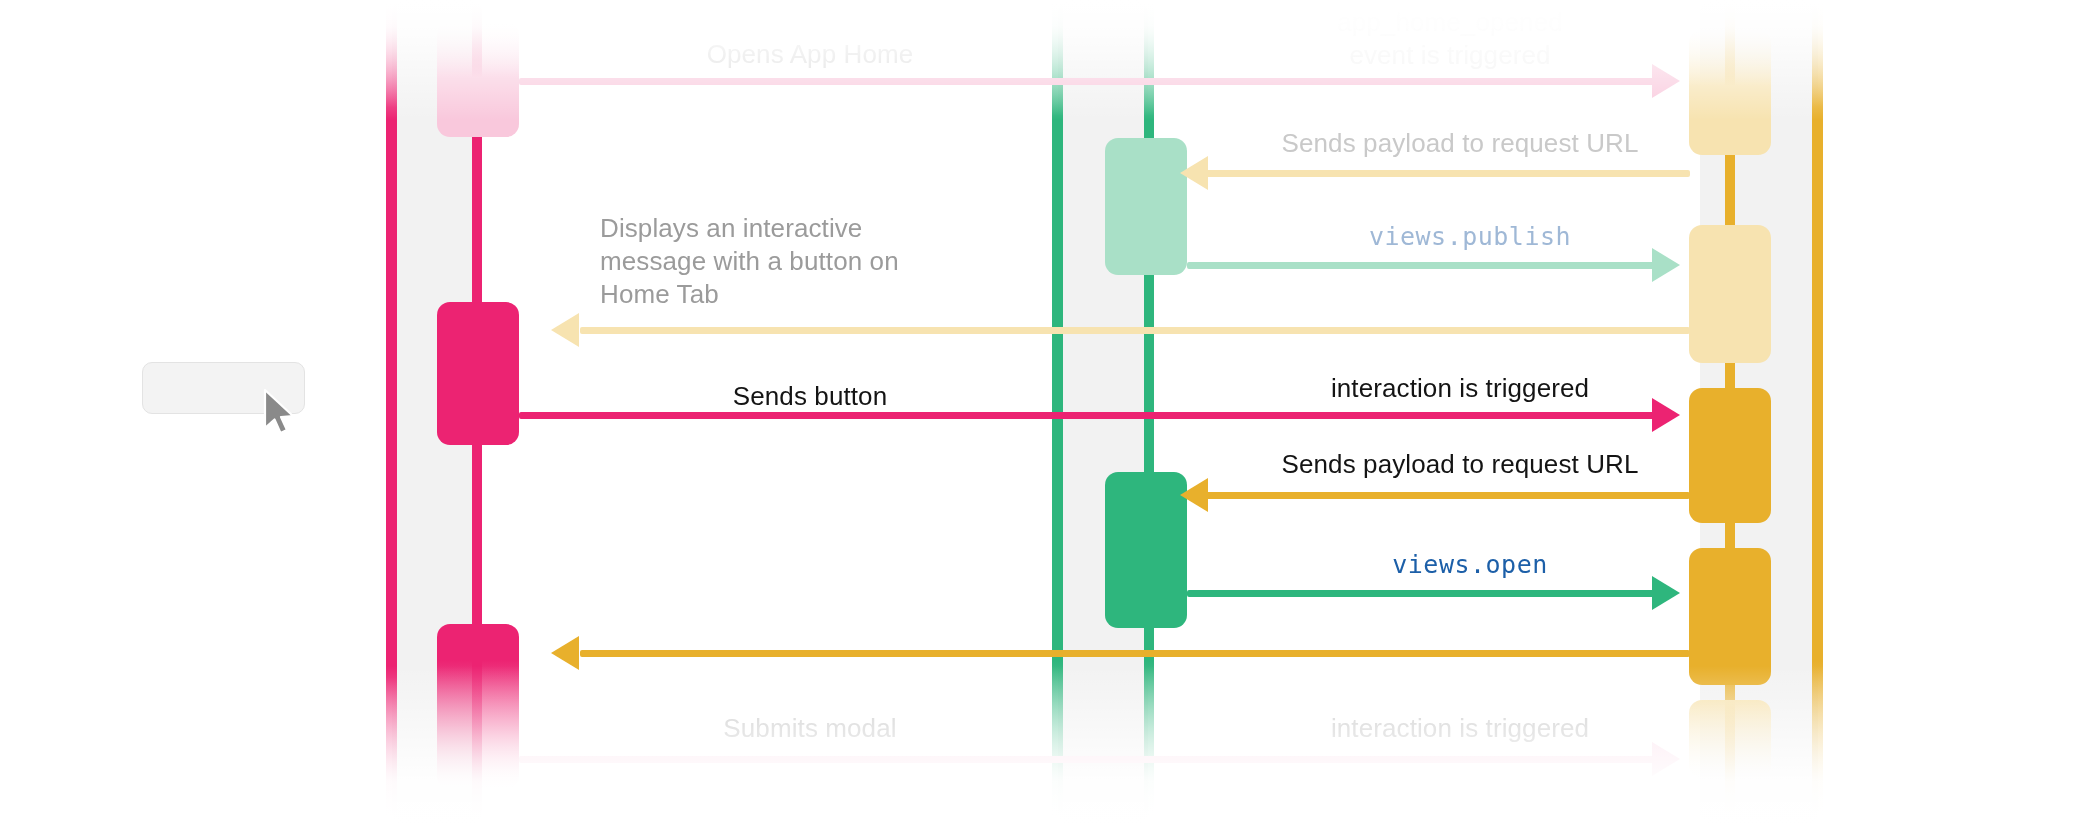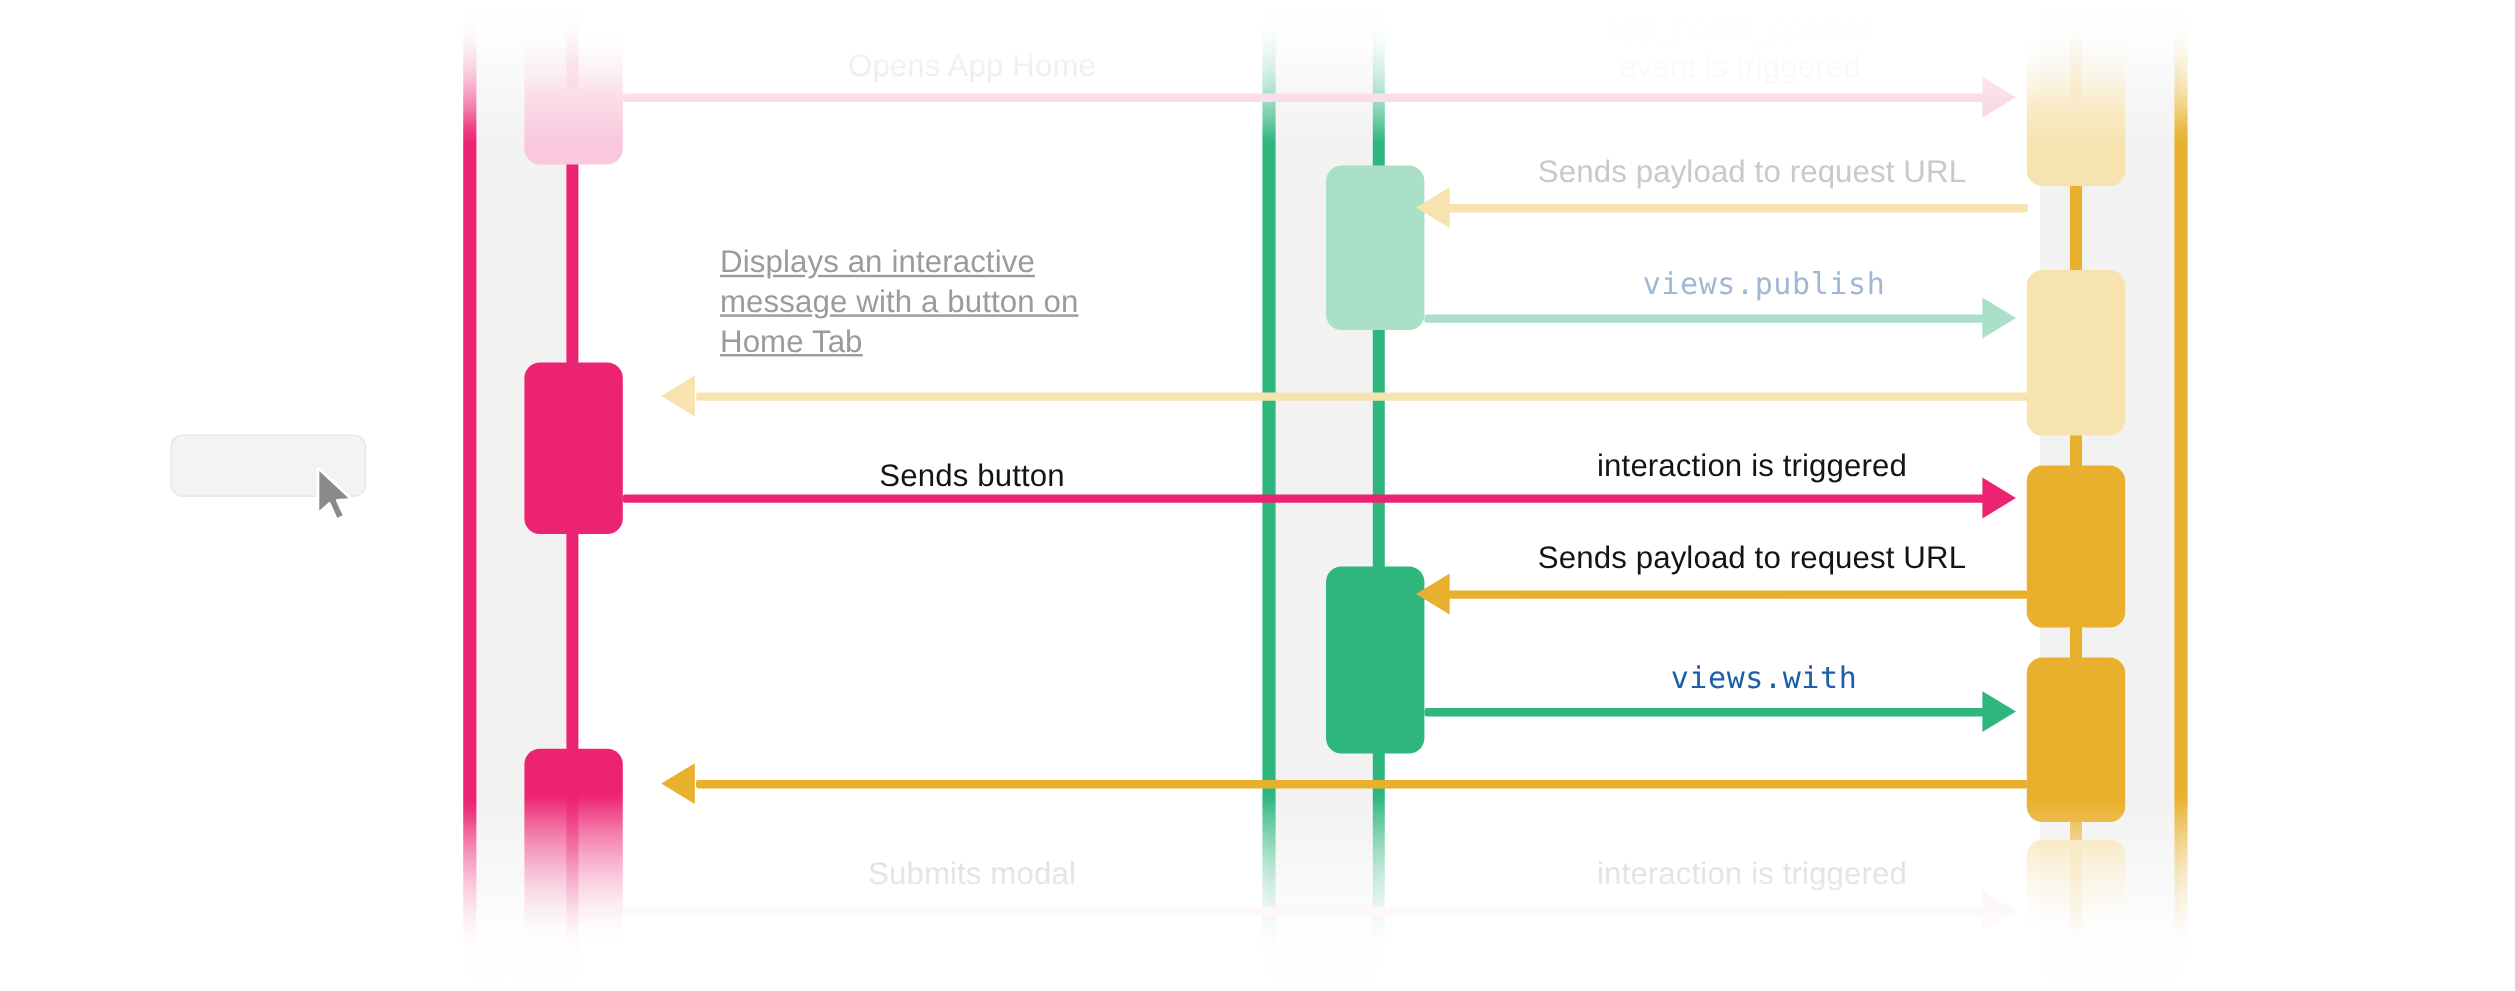--- a/index.html
+++ b/index.html
@@ -153,36 +153,36 @@
   <div class="arrow right" style="left:1652px; top:64px; border-left-color:#f9c8dc;"></div>
 
   <div class="msg-label center" style="left:1180px; top:127px; width:560px; color:#c9c9c9;">Sends payload to request URL</div>
   <div class="msg-line" style="left:1200px; top:170px; width:490px; background:#f7e3b0;"></div>
   <div class="arrow left" style="left:1180px; top:156px; border-right-color:#f7e3b0;"></div>
 
   <div class="msg-label center mono" style="left:1190px; top:220px; width:560px; color:#9fb8d6;">views.publish</div>
   <div class="msg-line" style="left:1187px; top:262px; width:480px; background:#a9e0c7;"></div>
   <div class="arrow right" style="left:1652px; top:248px; border-left-color:#a9e0c7;"></div>
 
-  <div class="msg-label" style="left:600px; top:202px; width:480px; color:#9b9b9b;text-decoration:underline;">Displays an interactive
+  <div class="msg-label" style="left:600px; top:212px; width:480px; color:#9b9b9b;">Displays an interactive
 message with a button on
 Home Tab</div>
   <div class="msg-line" style="left:580px; top:327px; width:1110px; background:#f7e3b0;"></div>
   <div class="arrow left" style="left:551px; top:313px; border-right-color:#f7e3b0;"></div>
 
   <div class="msg-label center" style="left:540px; top:380px; width:540px; color:#141414;">Sends button</div>
   <div class="msg-label center" style="left:1180px; top:372px; width:560px; color:#141414;">interaction is triggered</div>
   <div class="msg-line" style="left:519px; top:412px; width:1148px; background:#ec2372;"></div>
   <div class="arrow right" style="left:1652px; top:398px; border-left-color:#ec2372;"></div>
 
   <div class="msg-label center" style="left:1180px; top:448px; width:560px; color:#141414;">Sends payload to request URL</div>
   <div class="msg-line" style="left:1200px; top:492px; width:490px; background:#e8b02c;"></div>
   <div class="arrow left" style="left:1180px; top:478px; border-right-color:#e8b02c;"></div>
 
-  <div class="msg-label center mono" style="left:1190px; top:548px; width:560px; color:#1c5fa8;">views.with</div>
+  <div class="msg-label center mono" style="left:1190px; top:548px; width:560px; color:#1c5fa8;">views.open</div>
   <div class="msg-line" style="left:1187px; top:590px; width:480px; background:#2eb67d;"></div>
   <div class="arrow right" style="left:1652px; top:576px; border-left-color:#2eb67d;"></div>
 
   <div class="msg-line" style="left:580px; top:650px; width:1110px; background:#e8b02c;"></div>
   <div class="arrow left" style="left:551px; top:636px; border-right-color:#e8b02c;"></div>
 
   <div class="msg-label center" style="left:540px; top:712px; width:540px; color:#c9c9c9;">Submits modal</div>
   <div class="msg-label center" style="left:1180px; top:712px; width:560px; color:#c9c9c9;">interaction is triggered</div>
   <div class="msg-line" style="left:519px; top:756px; width:1148px; background:#fbe0ec;"></div>
   <div class="arrow right" style="left:1652px; top:742px; border-left-color:#fbe0ec;"></div>

